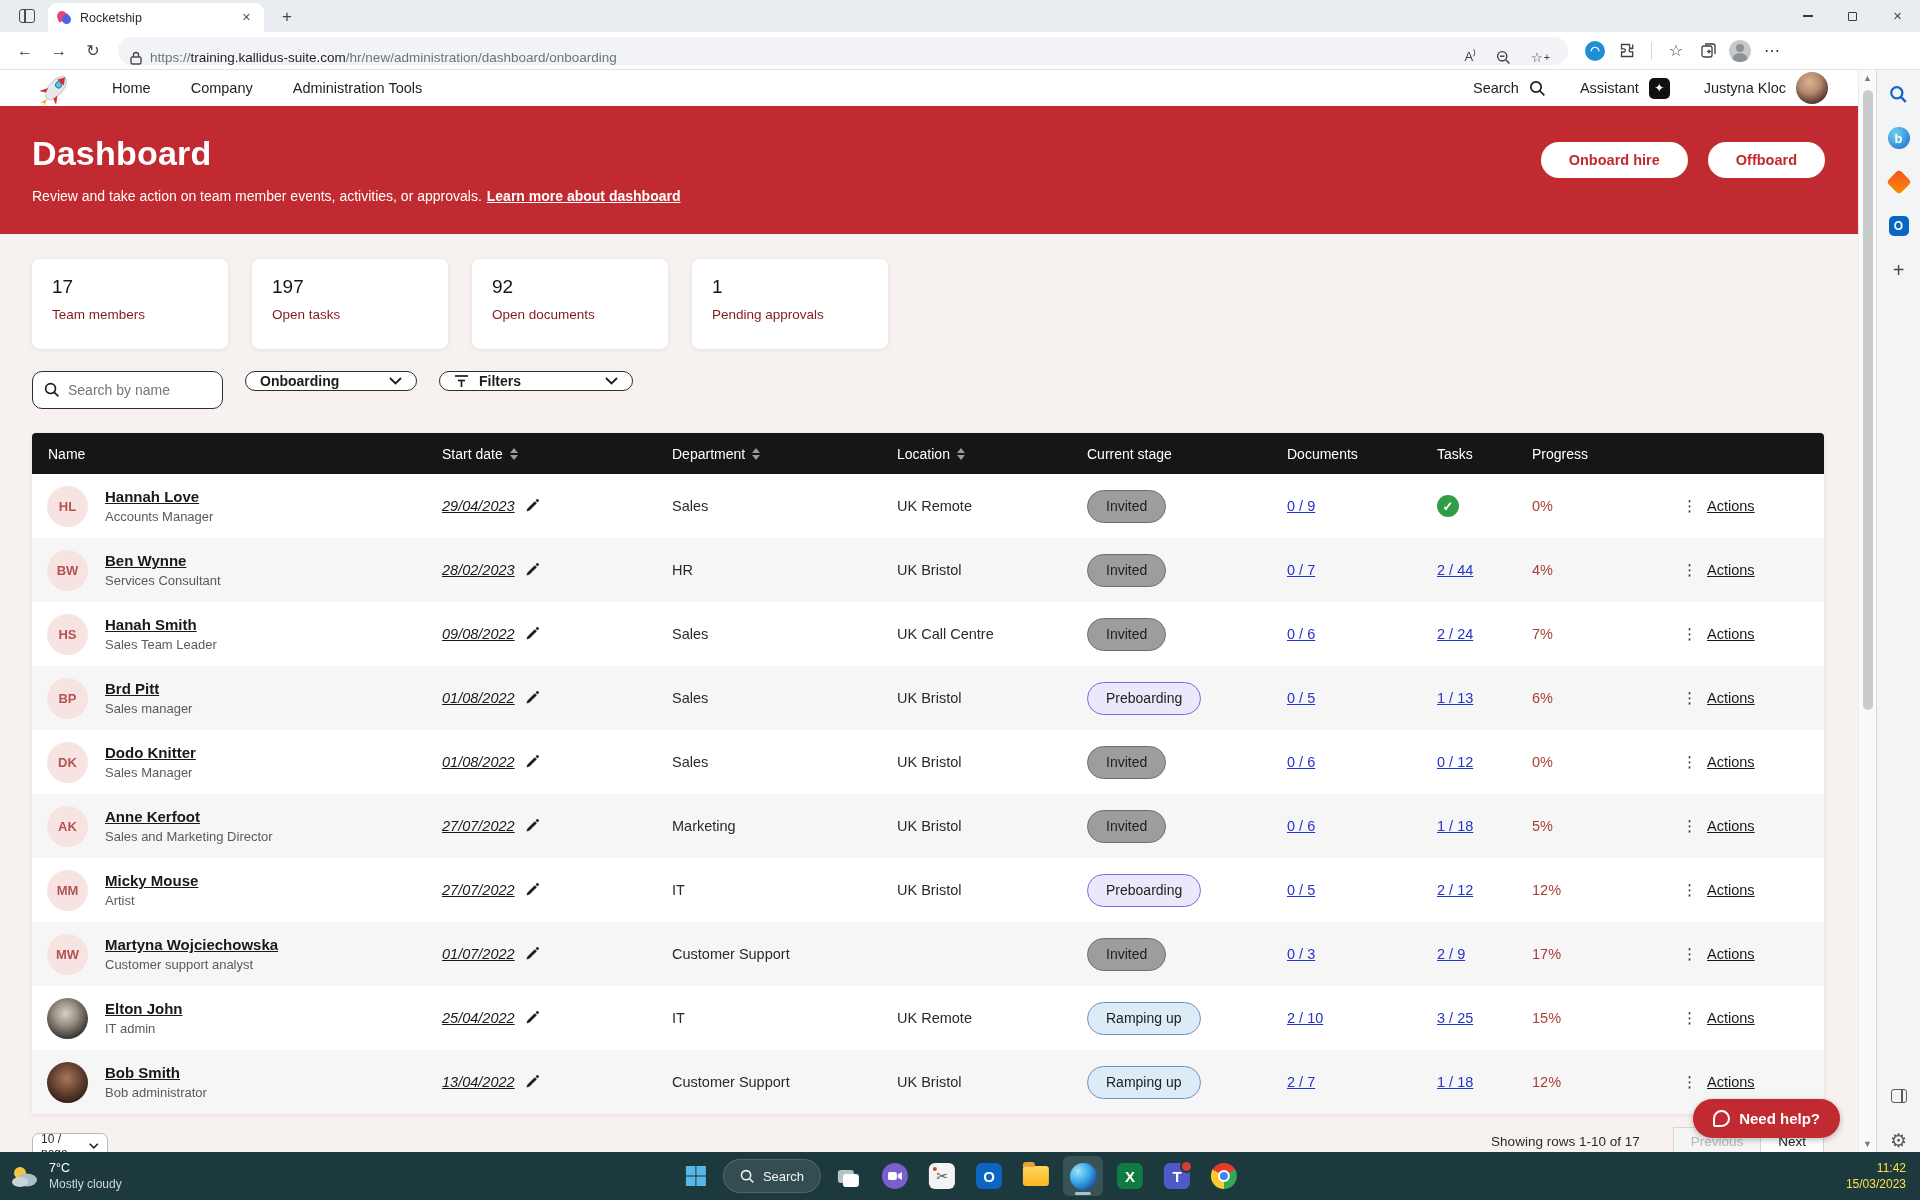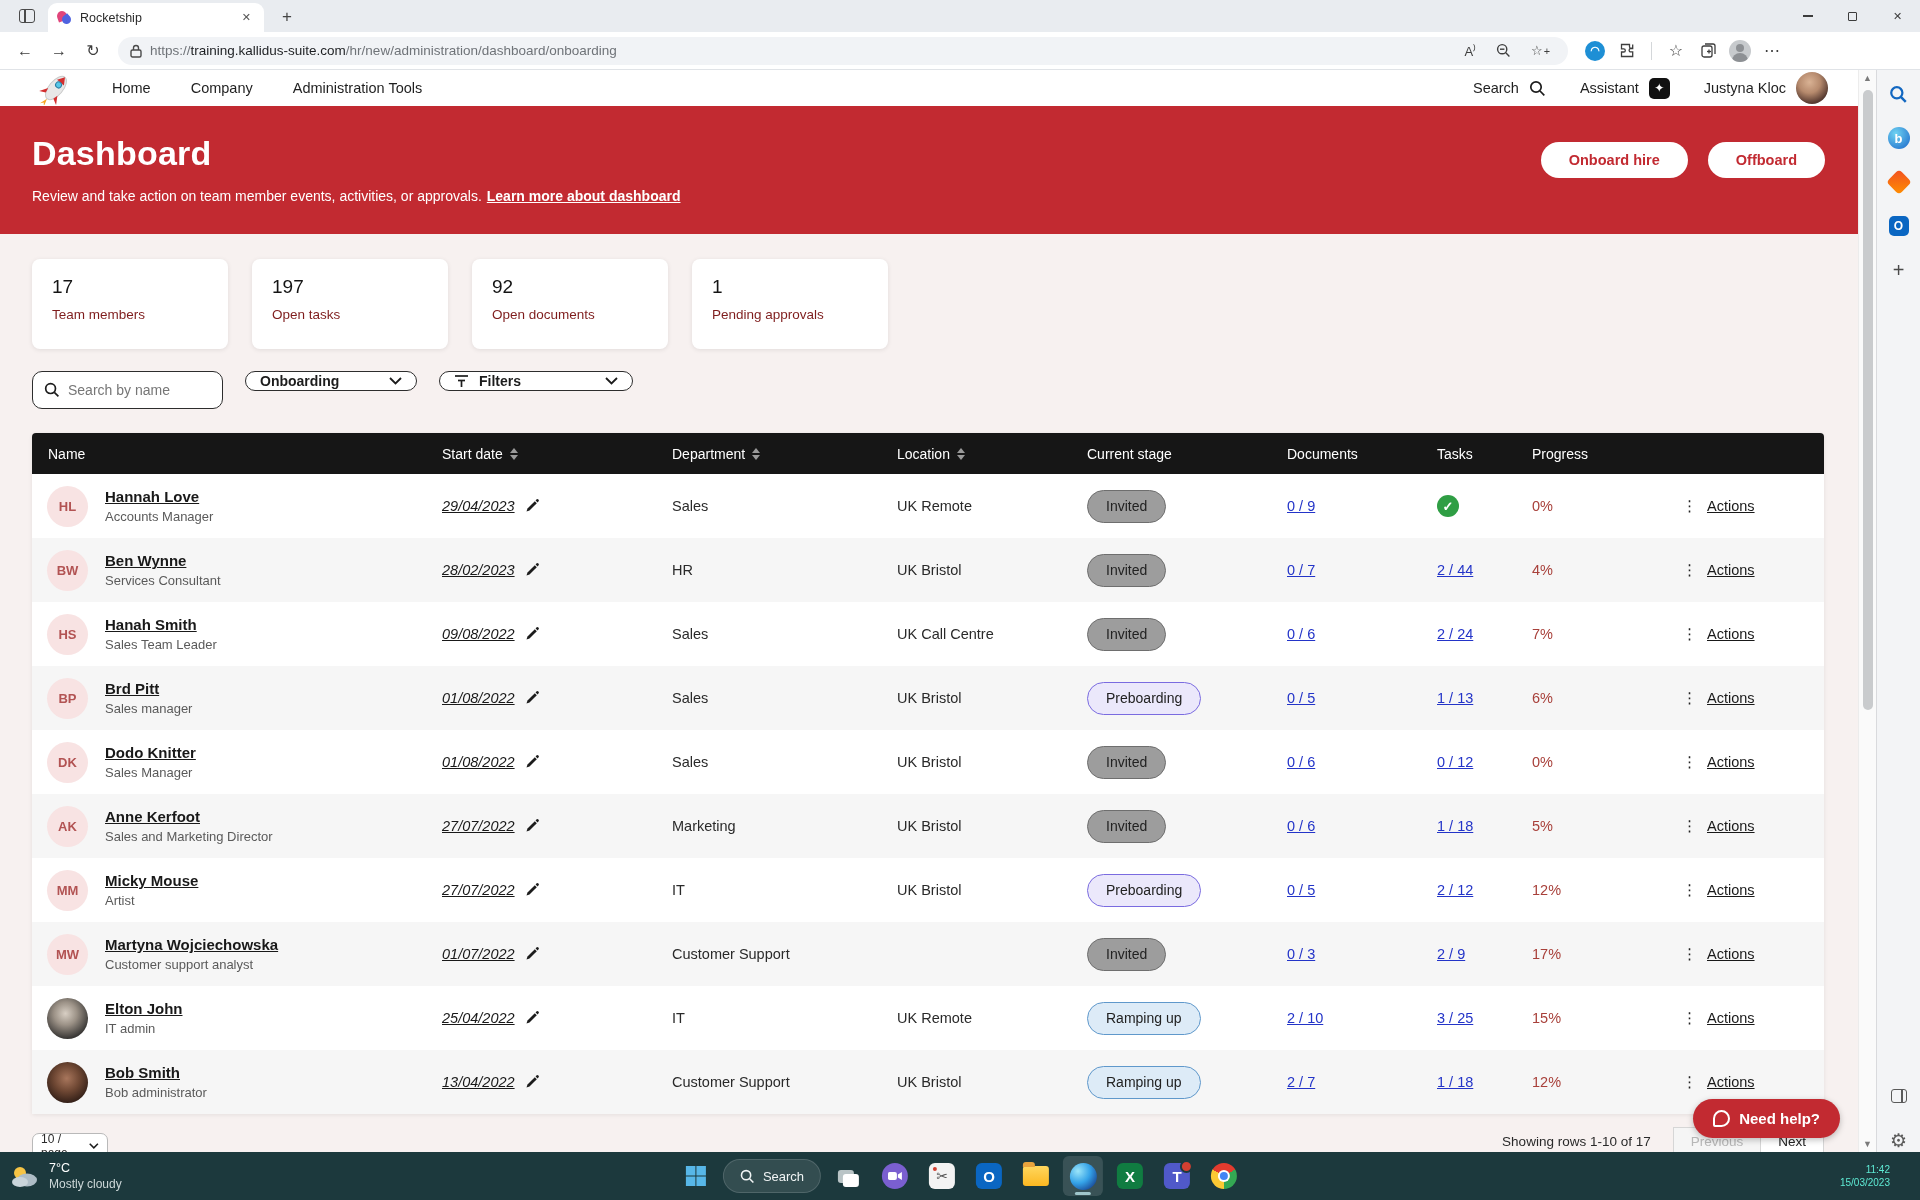--- a/index.html
+++ b/index.html
@@ -19,21 +19,21 @@
   .tab-title{font-size:12.5px;color:#2b2b2b;flex:1;}
   .tab-close{font-size:11px;color:#555;padding:2px 4px;border-radius:4px;}
   .new-tab{font-size:17px;color:#444;margin:0 0 5px 10px;padding:0 8px;}
   .win-controls{position:absolute;right:0;top:0;height:32px;display:flex;}
   .win-btn{width:45px;height:32px;display:flex;align-items:center;justify-content:center;color:#3c3c3c;font-size:11px;}
   .win-btn .bar{width:10px;height:1.4px;background:#3c3c3c;}
   .win-btn .box{width:9px;height:9px;border:1.2px solid #3c3c3c;border-radius:1px;}
 
   .toolbar{position:absolute;top:32px;left:0;width:1920px;height:38px;background:#fff;border-bottom:1px solid #e0e3e7;display:flex;align-items:center;padding:0 10px;gap:4px;}
   .nav-ic{width:30px;height:28px;display:flex;align-items:center;justify-content:center;color:#3e3e3e;font-size:16px;border-radius:5px;}
-  .url-pill{width:1450px;height:28px;background:#f1f3f6;border-radius:14px;display:flex;align-items:center;padding:0 12px;margin-left:6px;gap:8px;font-size:13.5px;}
+  .url-pill{width:1450px;height:28px;background:#f1f3f6;border-radius:14px;display:flex;align-items:flex-end;padding:0 12px;margin-left:6px;gap:8px;font-size:13.5px;}
   .lock svg{display:block;}
   .url-text{flex:1;white-space:nowrap;overflow:hidden;}
   .url-scheme,.url-path{color:#6f7378;}
   .url-domain{color:#1d1f22;}
   .pill-ic{color:#3e3e3e;font-size:13px;display:flex;align-items:center;gap:1px;padding:0 6px;}
   .tb-right{display:flex;align-items:center;gap:2px;margin-left:8px;}
   .ext-dot{width:20px;height:20px;border-radius:50%;background:#1e8fd5;display:flex;align-items:center;justify-content:center;color:#fff;font-size:11px;font-weight:bold;}
   .tb-divider{width:1px;height:18px;background:#d4d7da;margin:0 7px;}
   .profile-dot{width:22px;height:22px;border-radius:50%;background:#c7cacd;position:relative;overflow:hidden;}
   .profile-dot::before{content:"";position:absolute;left:7px;top:4px;width:8px;height:8px;border-radius:50%;background:#8d9094;}
@@ -100,21 +100,21 @@
   .st-ramp{background:#ddebf7;border:1.5px solid #5f98cb;}
   .tbl-link{color:#2334c8;text-decoration:underline;cursor:pointer;}
   .check{width:22px;height:22px;border-radius:50%;background:#2f9e44;color:#fff;font-size:13px;font-weight:bold;display:inline-flex;align-items:center;justify-content:center;}
   .pct{color:#a8403a;}
   .actions-cell{display:flex;align-items:center;gap:10px;padding-left:30px;cursor:pointer;}
   .kebab{font-size:15px;color:#222;}
   .actions-link{color:#191919;text-decoration:underline;}
 
   .tfoot{display:flex;align-items:center;margin:13px 34px 0 32px;font-size:13.5px;color:#2a2a2a;}
   .pagesize{width:76px;height:27px;border:1px solid #b9b9b9;border-radius:7px;background:#fff;display:flex;align-items:center;justify-content:space-between;padding:0 8px;font-size:12px;cursor:pointer;position:relative;top:5px;}
-  .showing{margin-left:auto;margin-right:22px;}
+  .showing{margin-left:auto;margin-right:33px;}
   .pgbtn{height:28px;border:1px solid #d6d6d6;background:#fff;font-size:13.5px;font-family:inherit;padding:0 17px;cursor:pointer;}
   .pgbtn.prev{background:#f5f5f5;color:#b7b7b7;border-right:none;}
   .pgbtn.next{color:#222;}
   .need-help{position:absolute;right:18px;bottom:14px;height:39px;border-radius:20px;background:#c22a31;color:#fff;border:none;font-family:inherit;font-size:15px;font-weight:bold;display:flex;align-items:center;gap:9px;padding:0 20px;box-shadow:0 2px 6px rgba(0,0,0,.25);cursor:pointer;}
   .bubble{width:17px;height:17px;border:2px solid #fff;border-radius:50% 50% 50% 2px;}
 
   
   .pscroll{position:absolute;top:70px;right:44px;width:18px;height:1082px;background:#fafafa;border-left:1px solid #ececec;display:flex;flex-direction:column;align-items:center;}
   .pscroll .arrow{font-size:9px;color:#7a7a7a;height:16px;display:flex;align-items:center;cursor:pointer;}
   .pscroll .track{flex:1;width:100%;display:flex;justify-content:center;}
@@ -149,21 +149,21 @@
   .outl{width:26px;height:26px;border-radius:6px;background:#0a66c2;color:#fff;font-weight:bold;font-size:15px;display:flex;align-items:center;justify-content:center;}
   .folder{width:26px;height:20px;background:linear-gradient(#ffd75e,#fcb821);border-radius:3px;position:relative;}
   .folder::before{content:"";position:absolute;left:0;top:-4px;width:12px;height:5px;background:#e8a33d;border-radius:3px 3px 0 0;}
   .edge-ic{width:27px;height:27px;border-radius:50%;background:radial-gradient(circle at 30% 30%,#9be5f9 0%,#35a3e8 45%,#1b4f9c 80%,#123a75 100%);}
   .excel{width:26px;height:26px;border-radius:6px;background:#107c41;color:#fff;font-weight:bold;font-size:15px;display:flex;align-items:center;justify-content:center;}
   .teams{width:26px;height:26px;border-radius:6px;background:#5059c9;color:#fff;font-weight:bold;font-size:15px;display:flex;align-items:center;justify-content:center;position:relative;}
   .teams::after{content:"";position:absolute;right:-3px;top:-3px;width:9px;height:9px;border-radius:50%;background:#d23f31;border:2px solid #1c393d;}
   .chrome{width:26px;height:26px;border-radius:50%;background:conic-gradient(from -60deg,#e33b2e 0 120deg,#34a853 120deg 240deg,#fcc934 240deg 360deg);position:relative;}
   .chrome::before{content:"";position:absolute;left:7px;top:7px;width:12px;height:12px;border-radius:50%;background:#fff;}
   .chrome::after{content:"";position:absolute;left:9px;top:9px;width:8px;height:8px;border-radius:50%;background:#4285f4;}
-  .clock{margin-left:auto;padding-right:30px;text-align:right;color:#5eead4;font-size:10px;line-height:1.35;cursor:pointer;}
+  .clock{margin-left:auto;padding-right:14px;text-align:right;color:#fde047;font-size:12px;line-height:1.35;cursor:pointer;}
 </style>
 </head>
 <body>
 
 <div class="screen">
 
   <div class="titlebar">
     <div class="tab-actions">
         <span class="sq"></span>
       </div>

